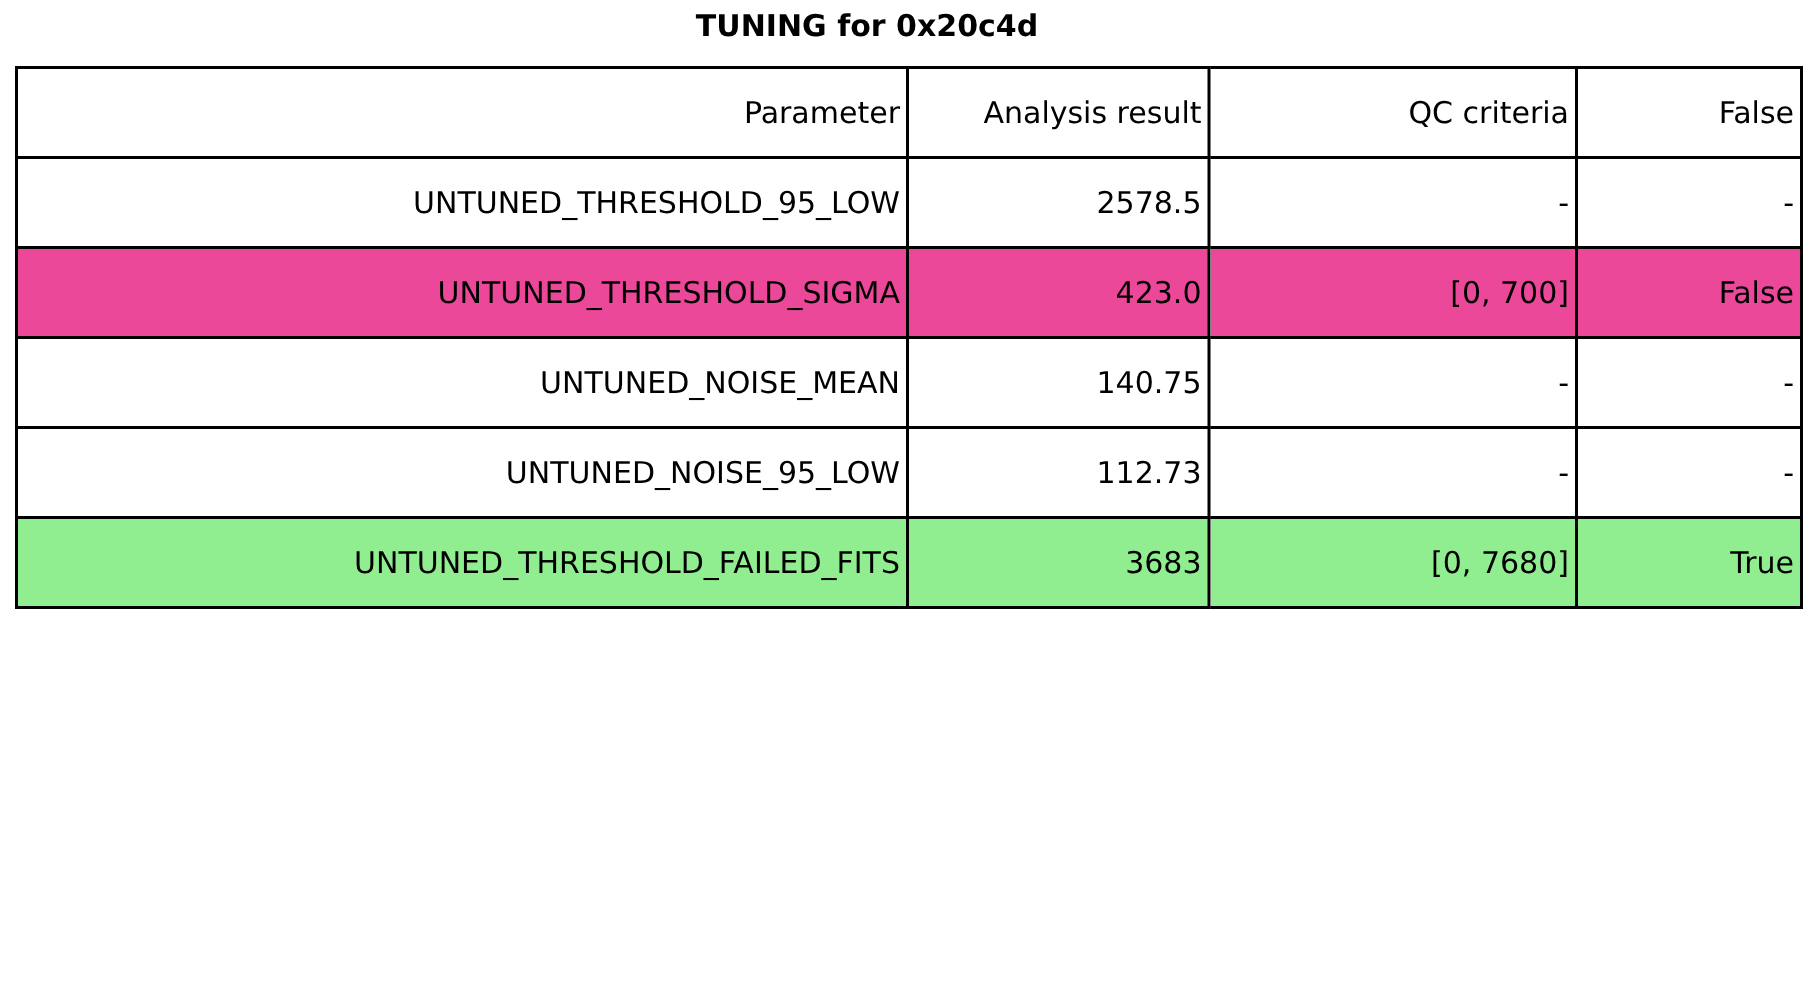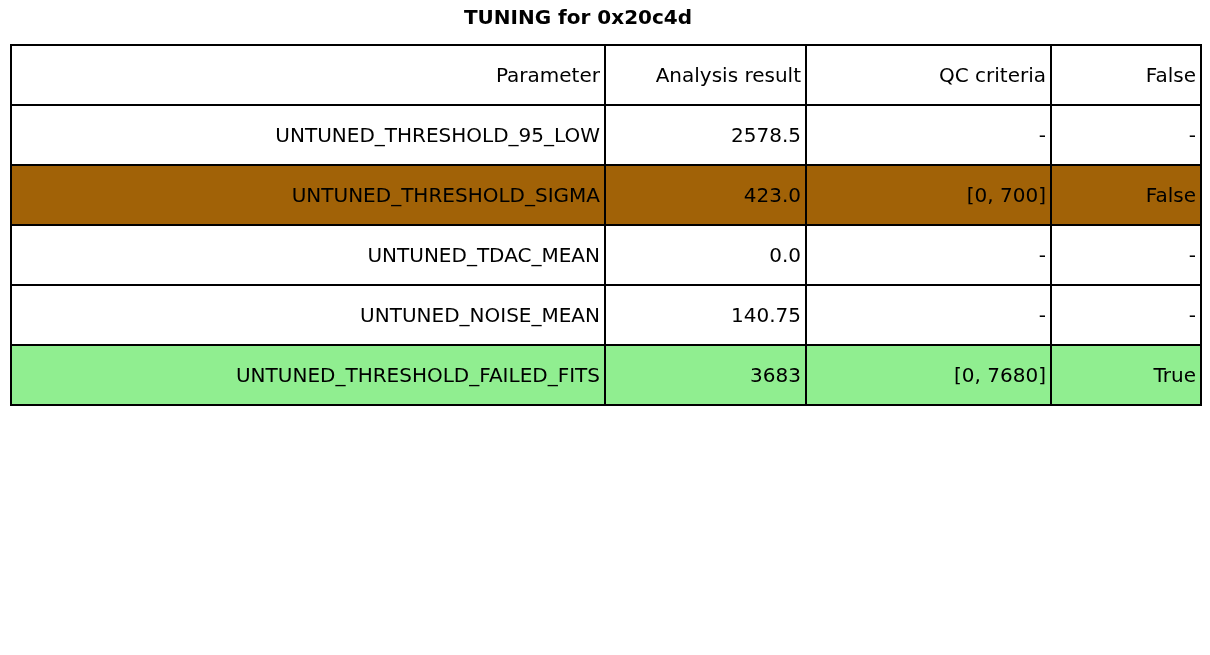--- a/index.html
+++ b/index.html
@@ -68,35 +68,35 @@
           <th>False</th>
         </tr>
     </thead>
     <tbody id="table-body">
         <tr>
           <td>UNTUNED_THRESHOLD_95_LOW</td>
           <td>2578.5</td>
           <td>-</td>
           <td>-</td>
         </tr>
-        <tr style="background-color: #a16207; border-radius: 26px;">
+        <tr style="background-color: #ec4899; border-radius: 26px;">
           <td>UNTUNED_THRESHOLD_SIGMA</td>
           <td>423.0</td>
           <td>[0, 700]</td>
           <td>False</td>
         </tr>
         <tr>
-          <td>UNTUNED_TDAC_MEAN</td>
-          <td>0.0</td>
+          <td>UNTUNED_NOISE_MEAN</td>
+          <td>140.75</td>
           <td>-</td>
           <td>-</td>
         </tr>
         <tr>
-          <td>UNTUNED_NOISE_MEAN</td>
-          <td>140.75</td>
+          <td>UNTUNED_NOISE_95_LOW</td>
+          <td>112.73</td>
           <td>-</td>
           <td>-</td>
         </tr>
         <tr style="background-color: rgb(144, 238, 144);">
           <td>UNTUNED_THRESHOLD_FAILED_FITS</td>
           <td>3683</td>
           <td>[0, 7680]</td>
           <td>True</td>
         </tr>
       </tbody>

